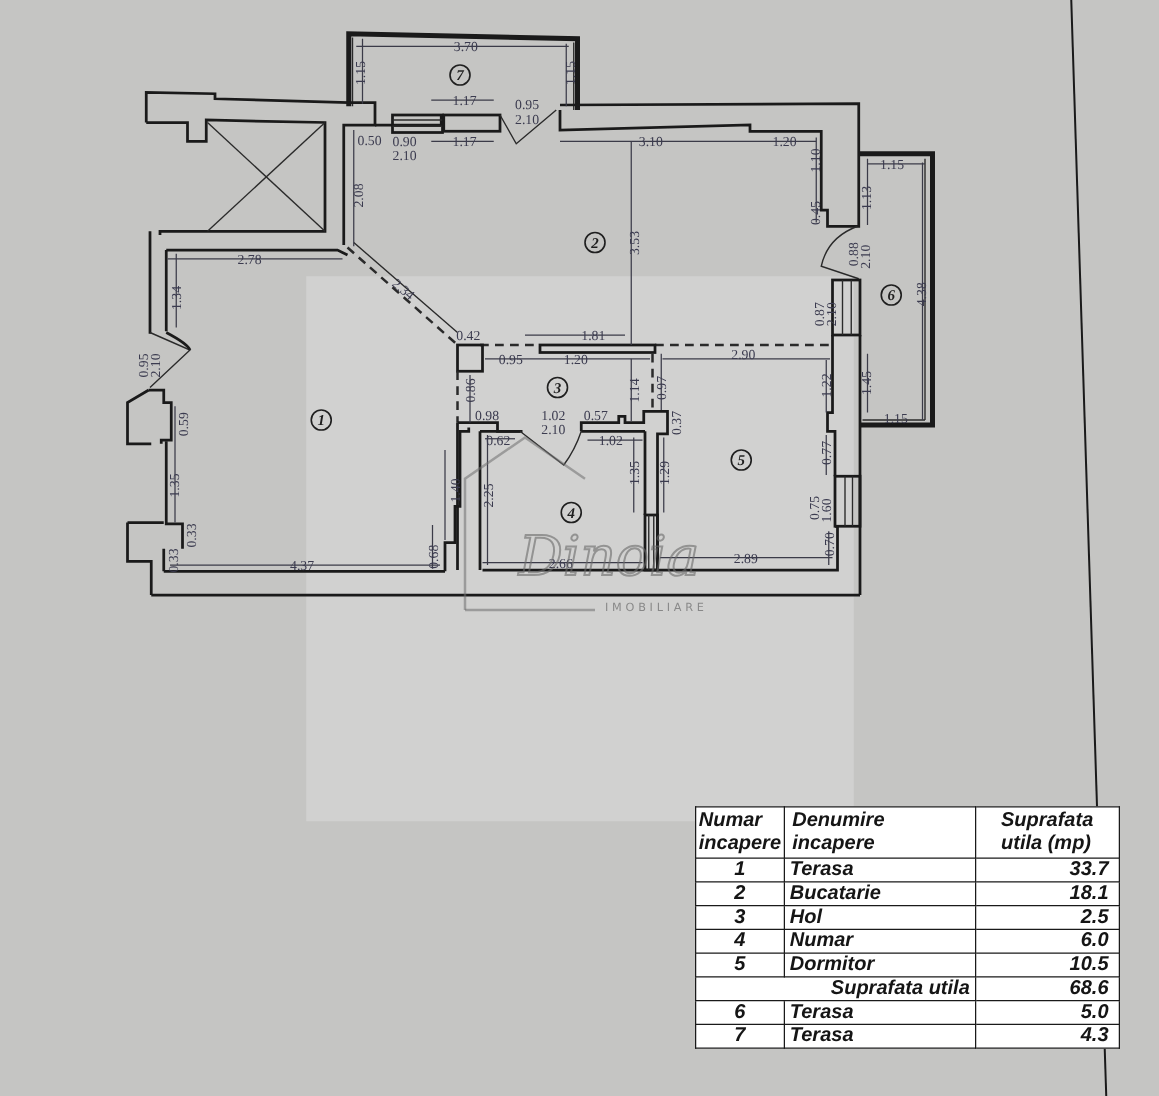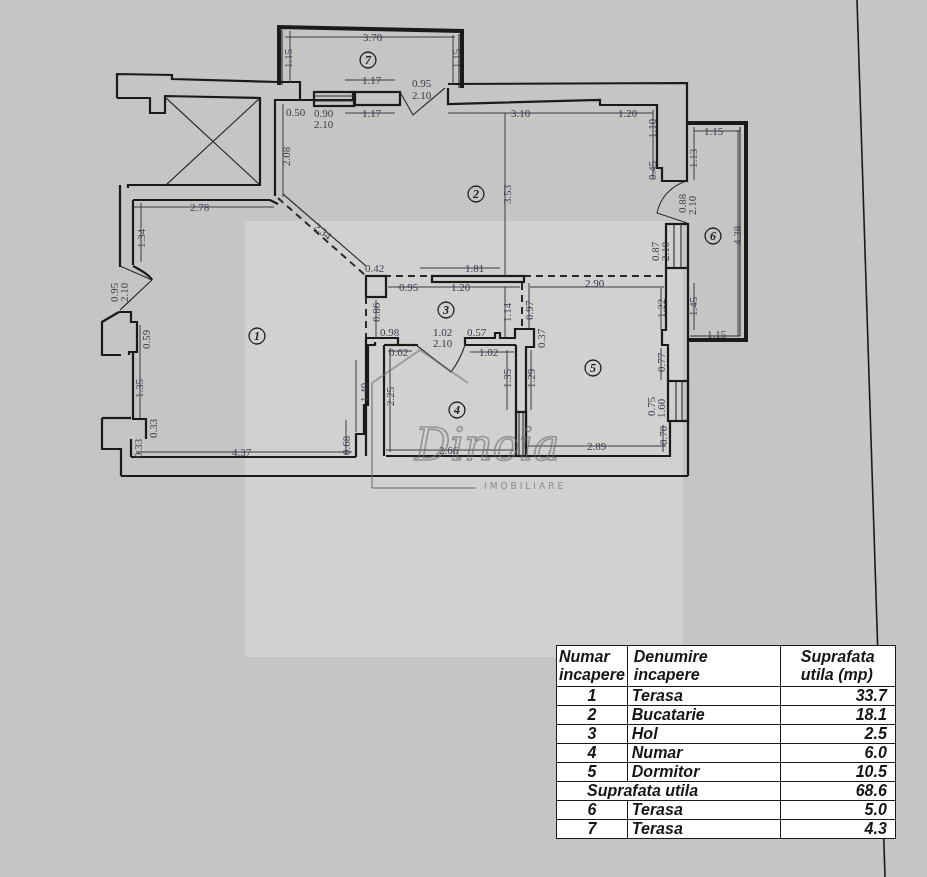--- a/index.html
+++ b/index.html
@@ -34,21 +34,21 @@
   #area-table td, #area-table th {
     border: 1.5px solid #1a1a1a;
     padding: 0 4px; height: 18px; line-height: 18px;
   }
   #area-table th { font-weight: bold; text-align: left; line-height: 18px; vertical-align: top; }
   #area-table th.c1 { width: 62px; padding: 2px 2px; }
   #area-table th.c2 { width: 140px; padding: 2px 6px; }
   #area-table th.c3 { width: 74px; padding: 2px 20px; }
   #area-table td.num { text-align: center; }
   #area-table td.val { text-align: right; padding-right: 8px; }
-  #area-table td.sum { text-align: left; padding-left: 30px; margin-top: 42px; }
+  #area-table td.sum { text-align: right; padding-left: 30px; margin-top: 42px; }
 </style>
 </head>
 <body>
 
 <svg id="plan" viewBox="0 0 927 877" xmlns="http://www.w3.org/2000/svg">
 
   <line x1="857" y1="0" x2="885" y2="877" stroke="#1a1a1a" stroke-width="1.6"></line>
 
   <rect class="overlay" x="245" y="221" width="438" height="436"></rect>
 

